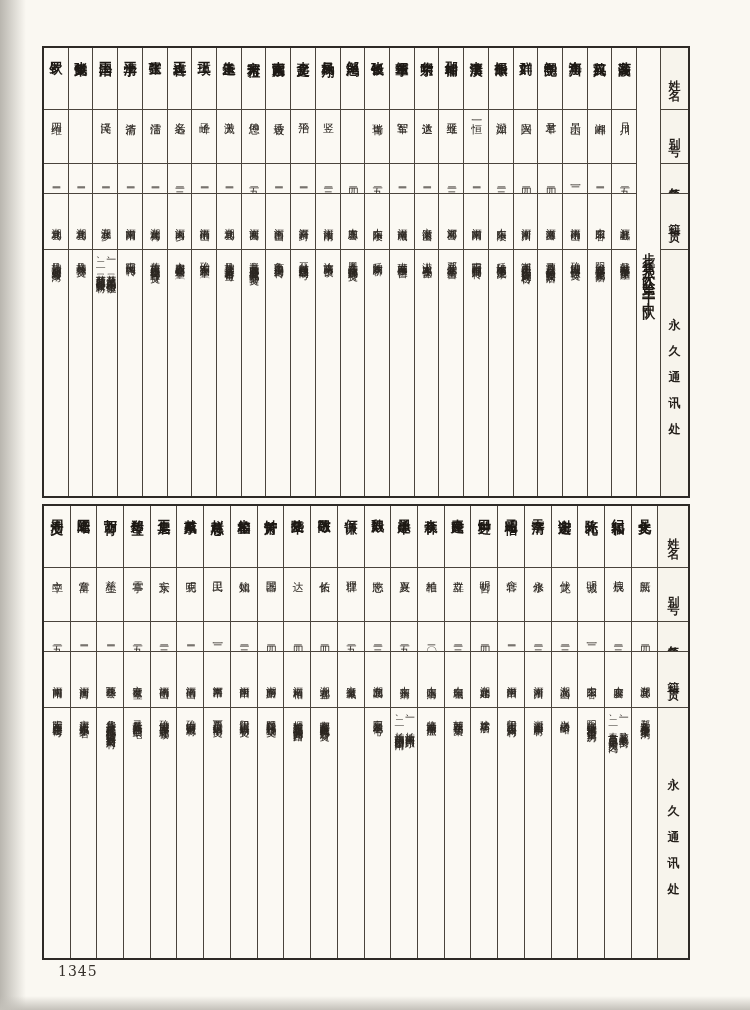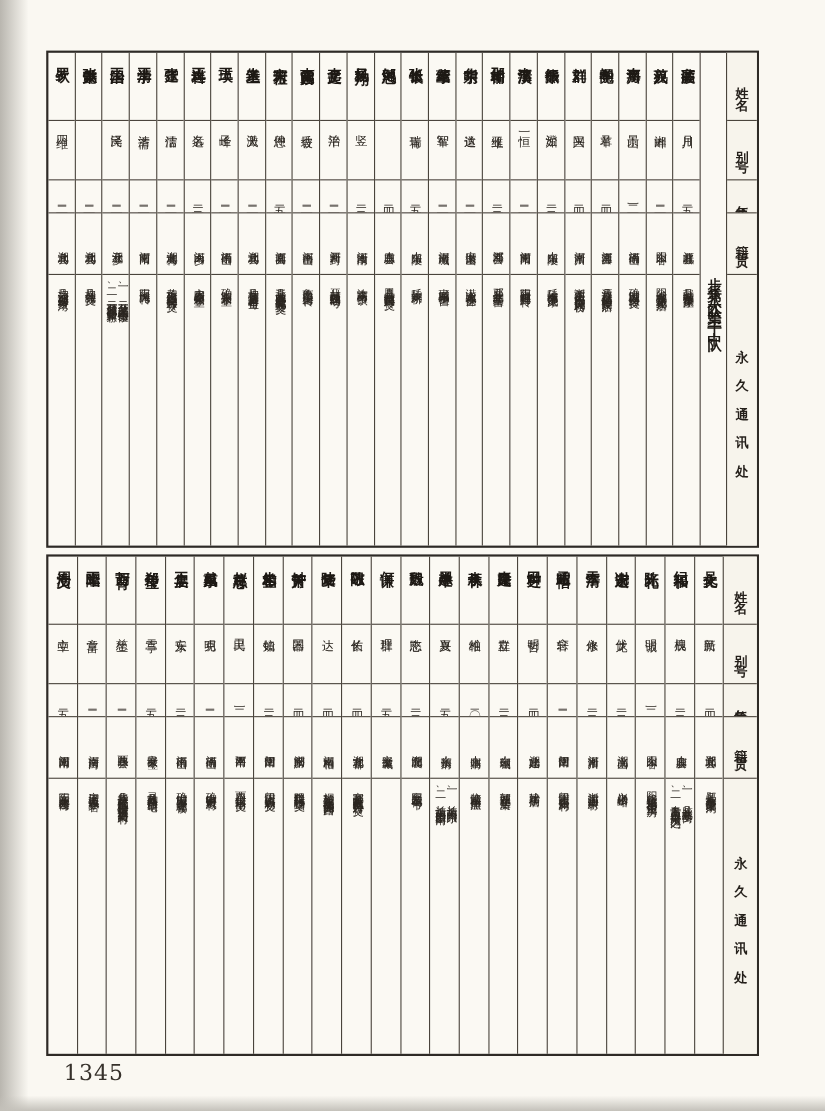--- a/index.html
+++ b/index.html
@@ -75,21 +75,21 @@
 
   .title-col .cell{height:100%;border-bottom:none;align-items:center;}
   .title-col .cell span{
     font-size:13px;font-weight:700;letter-spacing:5px;color:#1d1914;
     font-family:"DejaVu Serif","Liberation Serif",serif;
   }
 
   .page-number{
     position:absolute;left:58px;top:963px;
     font-family:"DejaVu Serif","Liberation Serif",serif;
-    font-size:20px;color:#36312b;letter-spacing:1px;
+    font-size:14px;color:#36312b;letter-spacing:1px;
   }
 </style>
 </head>
 <body>
 
 <div class="page">
 
   <div class="table-block top" id="top-persons">
     <div class="col labels-col">
       <div class="cell r-name">

